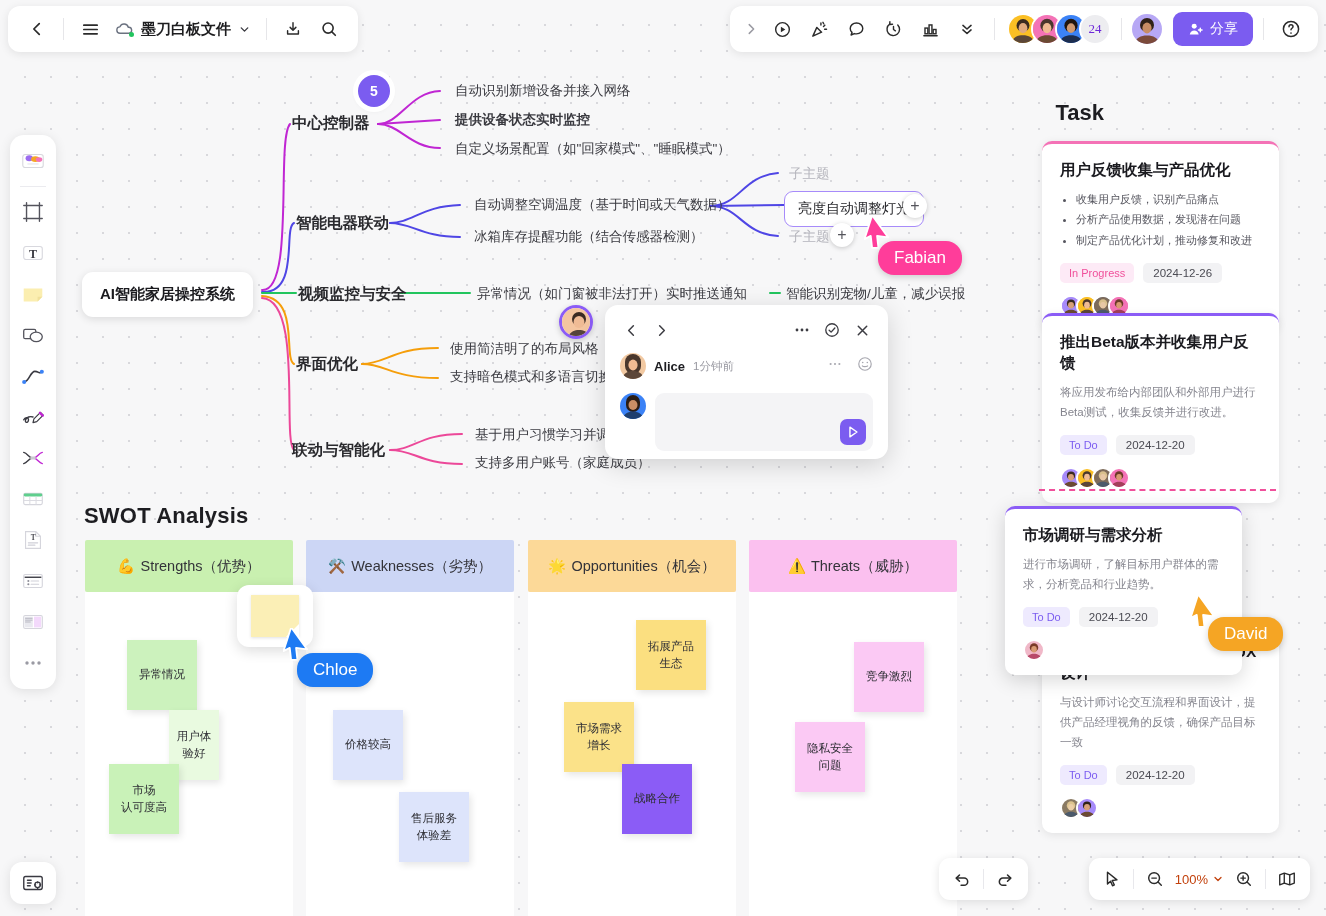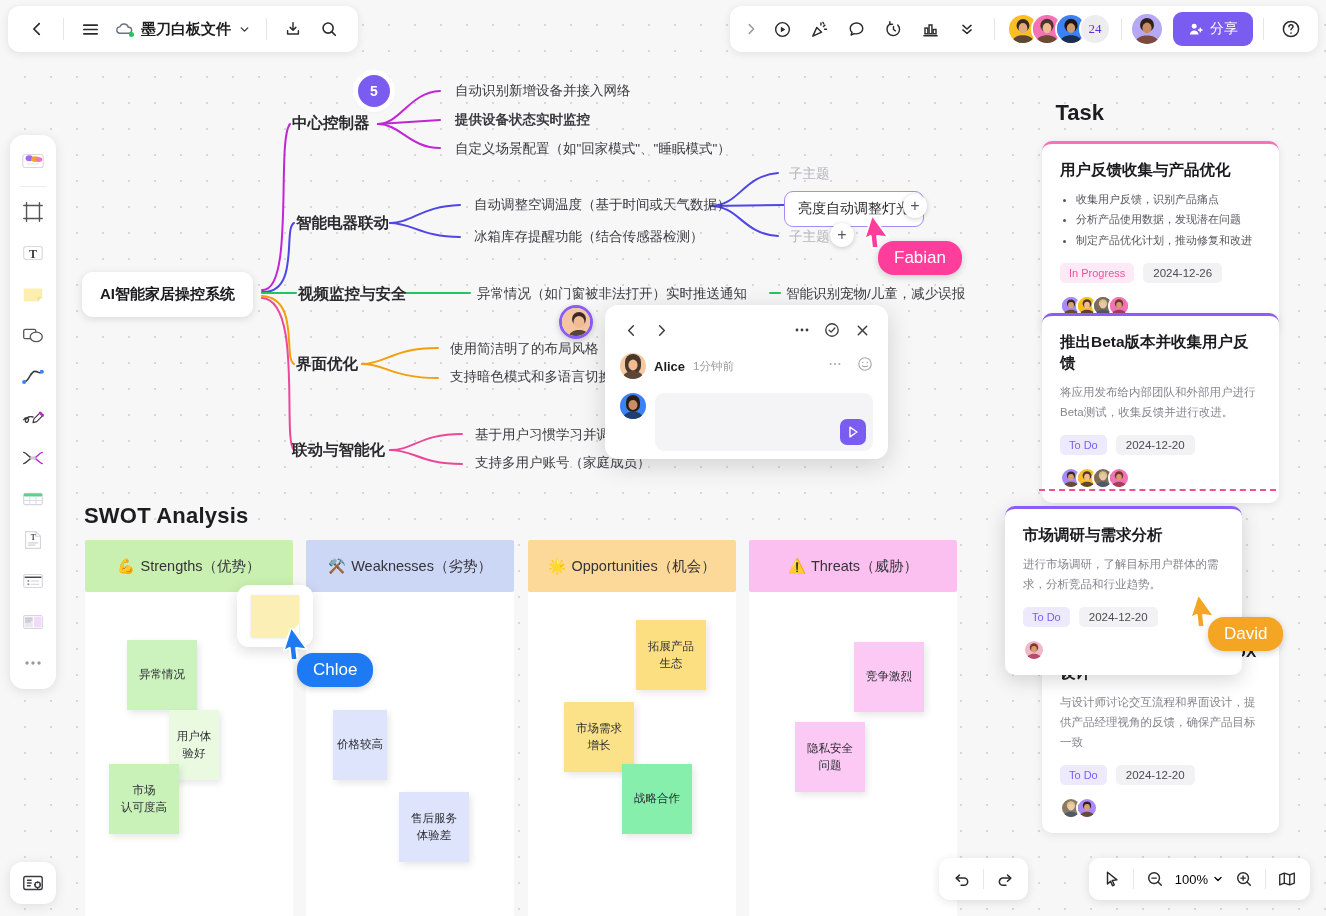--- a/index.html
+++ b/index.html
@@ -228,21 +228,21 @@
     position: absolute; bottom: 16px; height: 42px;
     background: #fff; border-radius: 11px; display: flex; align-items: center;
     box-shadow: 0 2px 10px rgba(0,0,0,.11); padding: 0 6px; z-index: 30;
   }
   .bg-btn {
     width: 34px; height: 34px; border-radius: 8px; cursor: pointer;
     display: flex; align-items: center; justify-content: center; color: #2b2b2b;
   }
   .bg-sep { width: 1px; height: 20px; background: #e8e8ec; margin: 0 4px; }
   .zoom-val {
-    font-size: 13px; color: #000000; font-weight: 500; padding: 0 3px;
+    font-size: 13px; color: #c2410c; font-weight: 500; padding: 0 3px;
     display: flex; align-items: center; gap: 4px; cursor: pointer;
   }
 </style>
 </head>
 <body>
 
 <div id="canvas"></div>
 
 <svg id="mindmap-svg" viewBox="0 0 1030 500">
   <g fill="none" stroke-width="2" stroke-linecap="round">
@@ -436,34 +436,34 @@
   <div class="sticky" style="left:24px; top:172px; width:70px; height:70px; background:#c9f2b8;">市场<br>认可度高</div>
 </div>
 
 <div class="swot-col" style="left:306px;">
   <div class="swot-head" style="background:#ccd6f5;">
     <span>⚒️</span>
     <span>Weaknesses（劣势）</span>
   </div>
 </div>
 <div class="swot-body" style="left:306px;">
-  <div class="sticky" style="left:27px; top:118px; width:54px; height:70px; background:#dde4fb;">价格较高</div>
+  <div class="sticky" style="left:27px; top:118px; width:70px; height:70px; background:#dde4fb;">价格较高</div>
   <div class="sticky" style="left:93px; top:200px; width:70px; height:70px; background:#dde4fb;">售后服务<br>体验差</div>
 </div>
 
 <div class="swot-col" style="left:528px;">
   <div class="swot-head" style="background:#fcd998;">
     <span>🌟</span>
     <span>Opportunities（机会）</span>
   </div>
 </div>
 <div class="swot-body" style="left:528px;">
   <div class="sticky" style="left:108px; top:28px; width:70px; height:70px; background:#fbdf80;">拓展产品<br>生态</div>
   <div class="sticky" style="left:36px; top:110px; width:70px; height:70px; background:#fbe289;">市场需求<br>增长</div>
-  <div class="sticky" style="left:94px; top:172px; width:70px; height:70px; background:#86efac;">战略合作</div>
+  <div class="sticky" style="left:94px; top:172px; width:70px; height:70px; background:#8b5cf6;">战略合作</div>
 </div>
 
 <div class="swot-col" style="left:749px;">
   <div class="swot-head" style="background:#fbc0ef;">
     <span>⚠️</span>
     <span>Threats（威胁）</span>
   </div>
 </div>
 <div class="swot-body" style="left:749px;">
   <div class="sticky" style="left:105px; top:50px; width:70px; height:70px; background:#fbc9f4;">竞争激烈</div>

